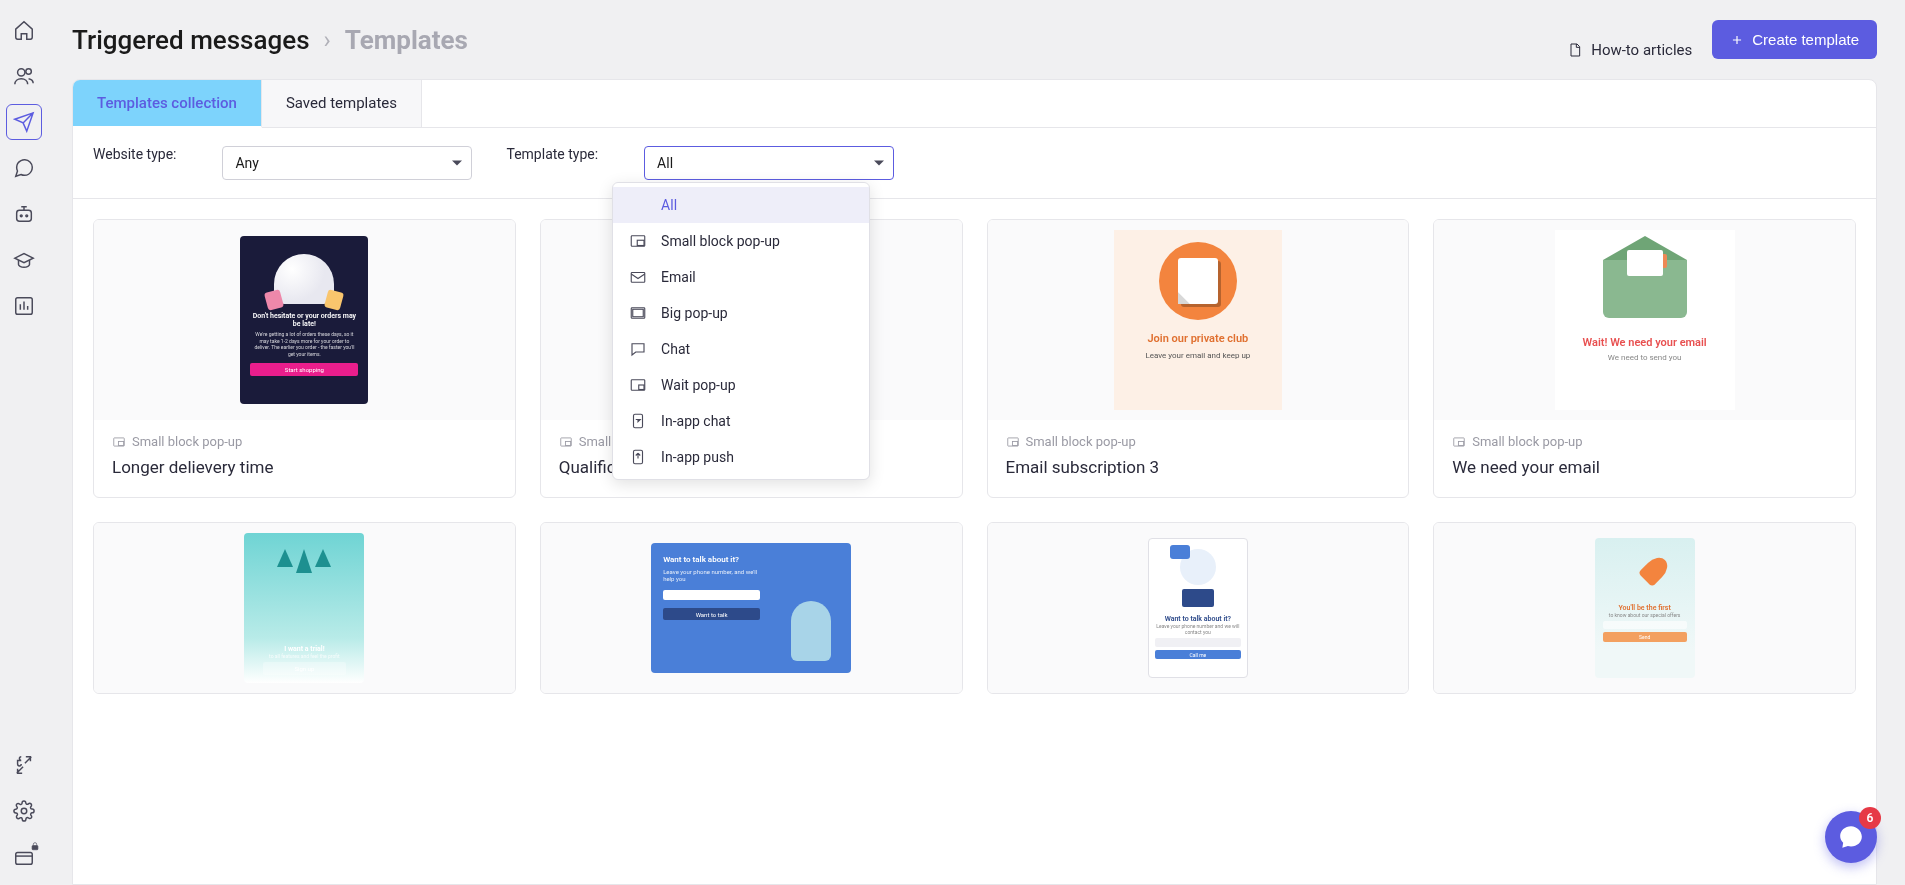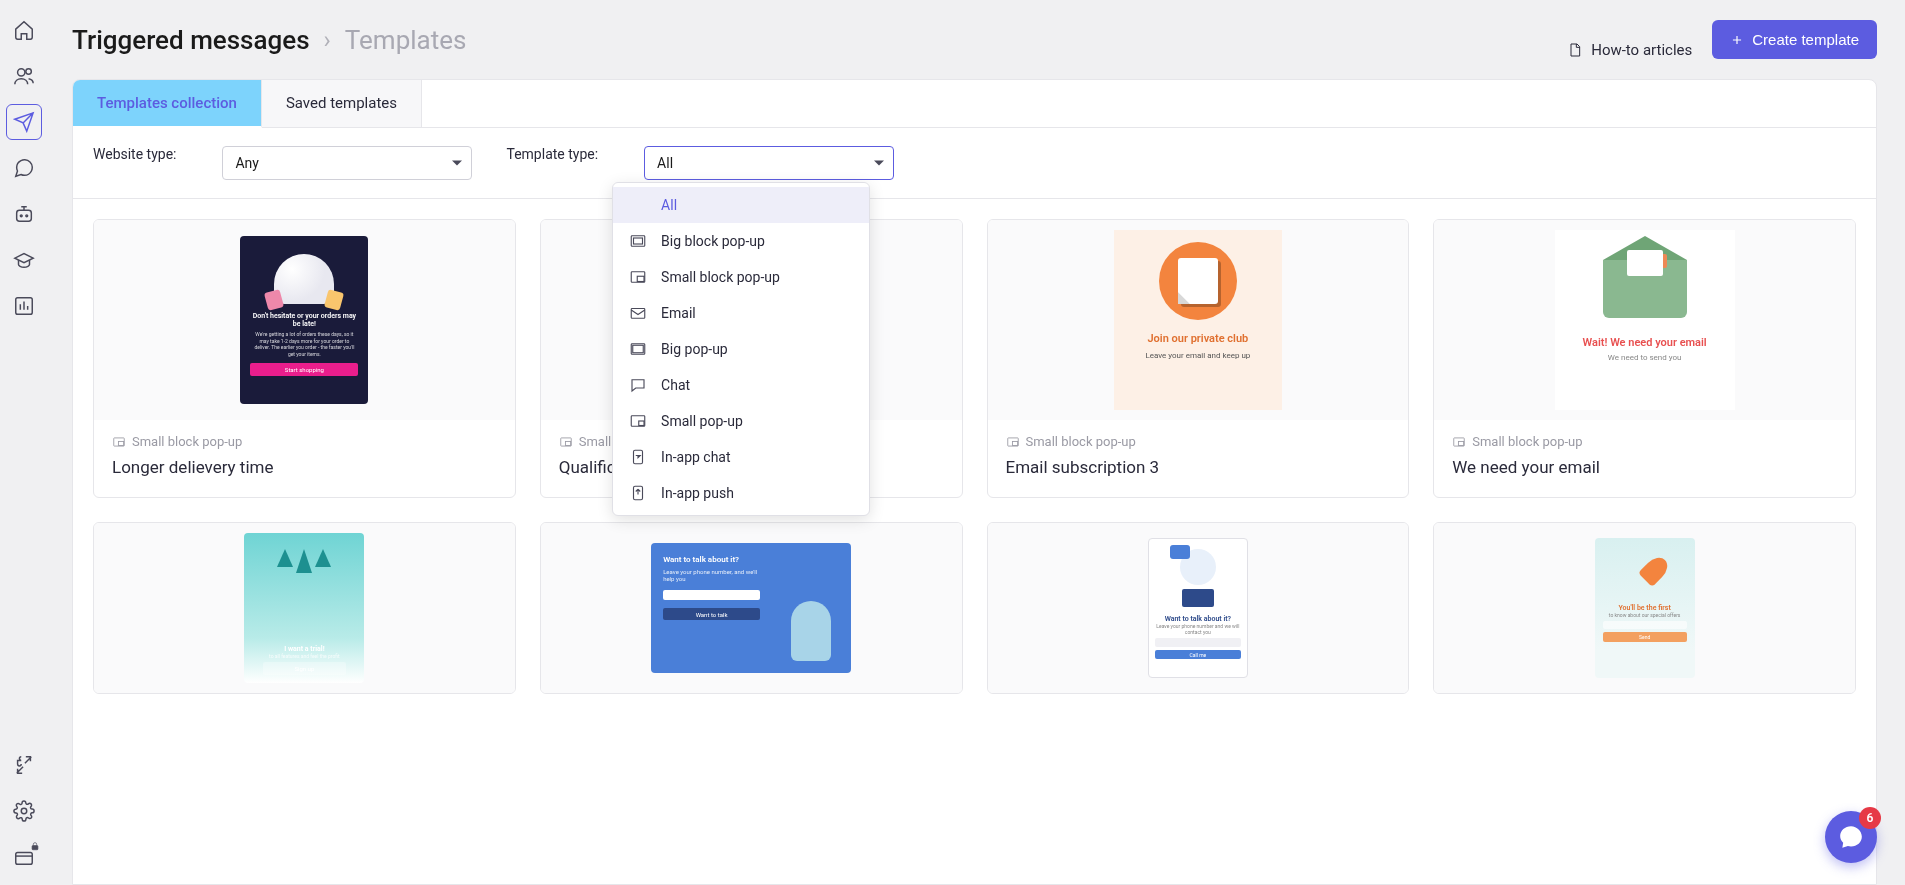--- a/index.html
+++ b/index.html
@@ -17,21 +17,21 @@
     .lock-dot { position: absolute; top: 2px; right: 2px; width: 8px; height: 8px; }
     
     
     .main { flex: 1; display: flex; flex-direction: column; padding: 20px 28px 0 24px; overflow: hidden; }
     
     
     .page-header { display: flex; align-items: center; margin-bottom: 20px; }
     .breadcrumb { display: flex; align-items: center; gap: 14px; }
     .breadcrumb-root { font-size: 26px; font-weight: 500; color: #1a1a1a; cursor: pointer; }
     .breadcrumb-sep { color: #b0b0b8; font-size: 24px; }
-    .breadcrumb-current { font-size: 26px; font-weight: 400; color: #a8a8b2; }
+    .breadcrumb-current { font-size: 26px; font-weight: 700; color: #a8a8b2; }
     .header-actions { margin-left: auto; display: flex; align-items: flex-end; gap: 20px; }
     .howto-link { display: flex; align-items: center; gap: 8px; color: #2a2a3a; cursor: pointer; font-size: 15px; }
     .howto-link svg { width: 16px; height: 18px; stroke: currentColor; fill: none; stroke-width: 1.5; }
     .create-btn { background: #5c5ce0; color: #fff; border: none; border-radius: 6px; padding: 11px 18px; font-size: 15px; display: flex; align-items: center; gap: 8px; cursor: pointer; }
     .create-btn svg { width: 14px; height: 14px; stroke: #fff; stroke-width: 2; }
     
     
     .content-card { background: #fff; border-radius: 8px 8px 0 0; border: 1px solid #e6e6ea; display: flex; flex-direction: column; flex: 1; overflow: hidden; }
     .tabs-row { display: flex; border-bottom: 1px solid #e6e6ea; }
     .tab { padding: 14px 24px; font-size: 15px; cursor: pointer; color: #2a2a3a; background: #f7f7f9; border-right: 1px solid #e6e6ea; }
@@ -237,27 +237,20 @@
             <span class="select-caret"></span>
           </div>
           <div class="dropdown">
             <div class="dropdown-item selected">
               <span class="dd-icon-placeholder"></span>
               <span>All</span>
             </div>
             <div class="dropdown-item">
               <svg viewBox="0 0 24 24">
                   <rect x="3" y="5" width="18" height="14" rx="1"></rect>
-                  <rect x="6" y="8" width="12" height="8"></rect>
-                </svg>
-              <span>Big block pop-up</span>
-            </div>
-            <div class="dropdown-item">
-              <svg viewBox="0 0 24 24">
-                  <rect x="3" y="5" width="18" height="14" rx="1"></rect>
                   <rect x="11" y="11" width="9" height="7"></rect>
                 </svg>
               <span>Small block pop-up</span>
             </div>
             <div class="dropdown-item">
               <svg viewBox="0 0 24 24">
                   <rect x="3" y="6" width="18" height="13" rx="1"></rect>
                   <path d="M3 8l9 6 9-6"></path>
                 </svg>
               <span>Email</span>
@@ -273,21 +266,21 @@
               <svg viewBox="0 0 24 24">
                   <path d="M4 5h16v11H9l-5 4V5z"></path>
                 </svg>
               <span>Chat</span>
             </div>
             <div class="dropdown-item">
               <svg viewBox="0 0 24 24">
                   <rect x="3" y="5" width="18" height="14" rx="1"></rect>
                   <rect x="13" y="12" width="7" height="6"></rect>
                 </svg>
-              <span>Small pop-up</span>
+              <span>Wait pop-up</span>
             </div>
             <div class="dropdown-item">
               <svg viewBox="0 0 24 24">
                   <rect x="6" y="3" width="12" height="18" rx="2"></rect>
                   <path d="M9 10h6l-3 3v-3"></path>
                 </svg>
               <span>In-app chat</span>
             </div>
             <div class="dropdown-item">
               <svg viewBox="0 0 24 24">

